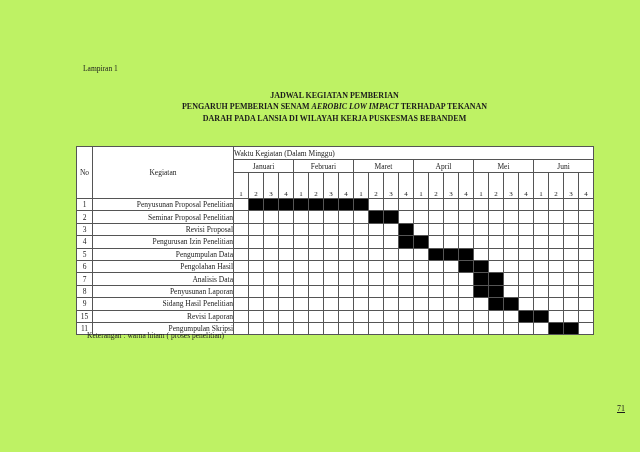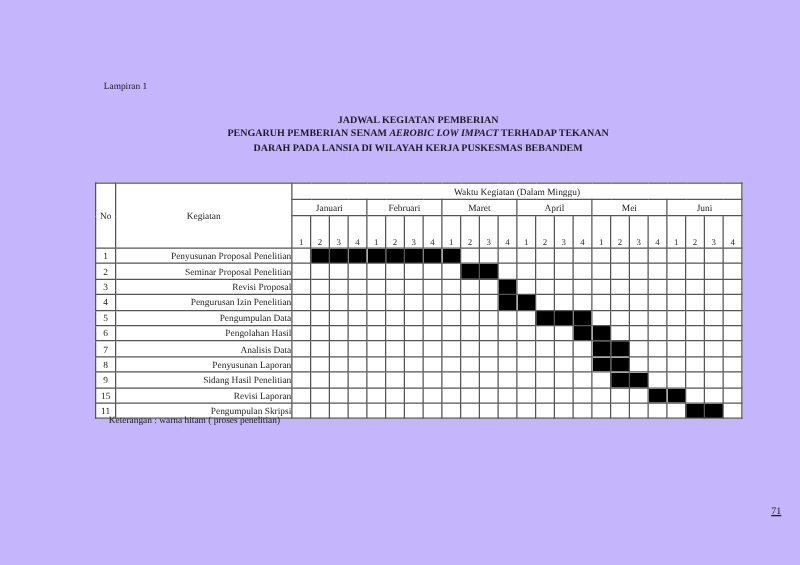--- a/index.html
+++ b/index.html
@@ -1,19 +1,19 @@
 <!DOCTYPE html>
 <html><head>
 <meta charset="utf-8">
 <style>
   html,body{margin:0;padding:0;}
   .page{
     position:relative;
     width:640px;height:452px;
-    background:#c4b5fd;
+    background:#bef264;
     font-family:"Liberation Serif","DejaVu Serif",serif;
     color:#1c1c1c;
     overflow:hidden;
   }
   .lampiran{
     position:absolute;left:83px;top:64px;
     font-size:7.5px;
   }
   .title-block{
     position:absolute;left:76px;top:90px;width:517px;
@@ -25,21 +25,21 @@
     width:517px;table-layout:fixed;
     border-collapse:collapse;
     background:#ffffff;
   }
   table.gantt th,table.gantt td{
     border:1px solid #555555;
     padding:0;margin:0;
     font-weight:normal;
     overflow:hidden;
   }
-  th.hdr-span{height:12px;font-size:7.5px;text-align:center;}
+  th.hdr-span{height:12px;font-size:7.5px;text-align:left;}
   th.hdr-fixed{font-size:7.5px;text-align:center;}
   th.month{height:12px;font-size:7.5px;text-align:center;}
   th.wk{height:25px;font-size:7px;text-align:center;vertical-align:bottom;padding-bottom:3px;}
   td.rno{height:11.4px;font-size:7.5px;text-align:center;}
   td.lbl{font-size:7.5px;text-align:right;padding-left:4px;white-space:nowrap;}
   td.wc{height:11.4px;}
   td.wc.filled{background:#000000;}
   .keterangan{
     position:absolute;left:87px;top:331px;
     font-size:7.5px;

